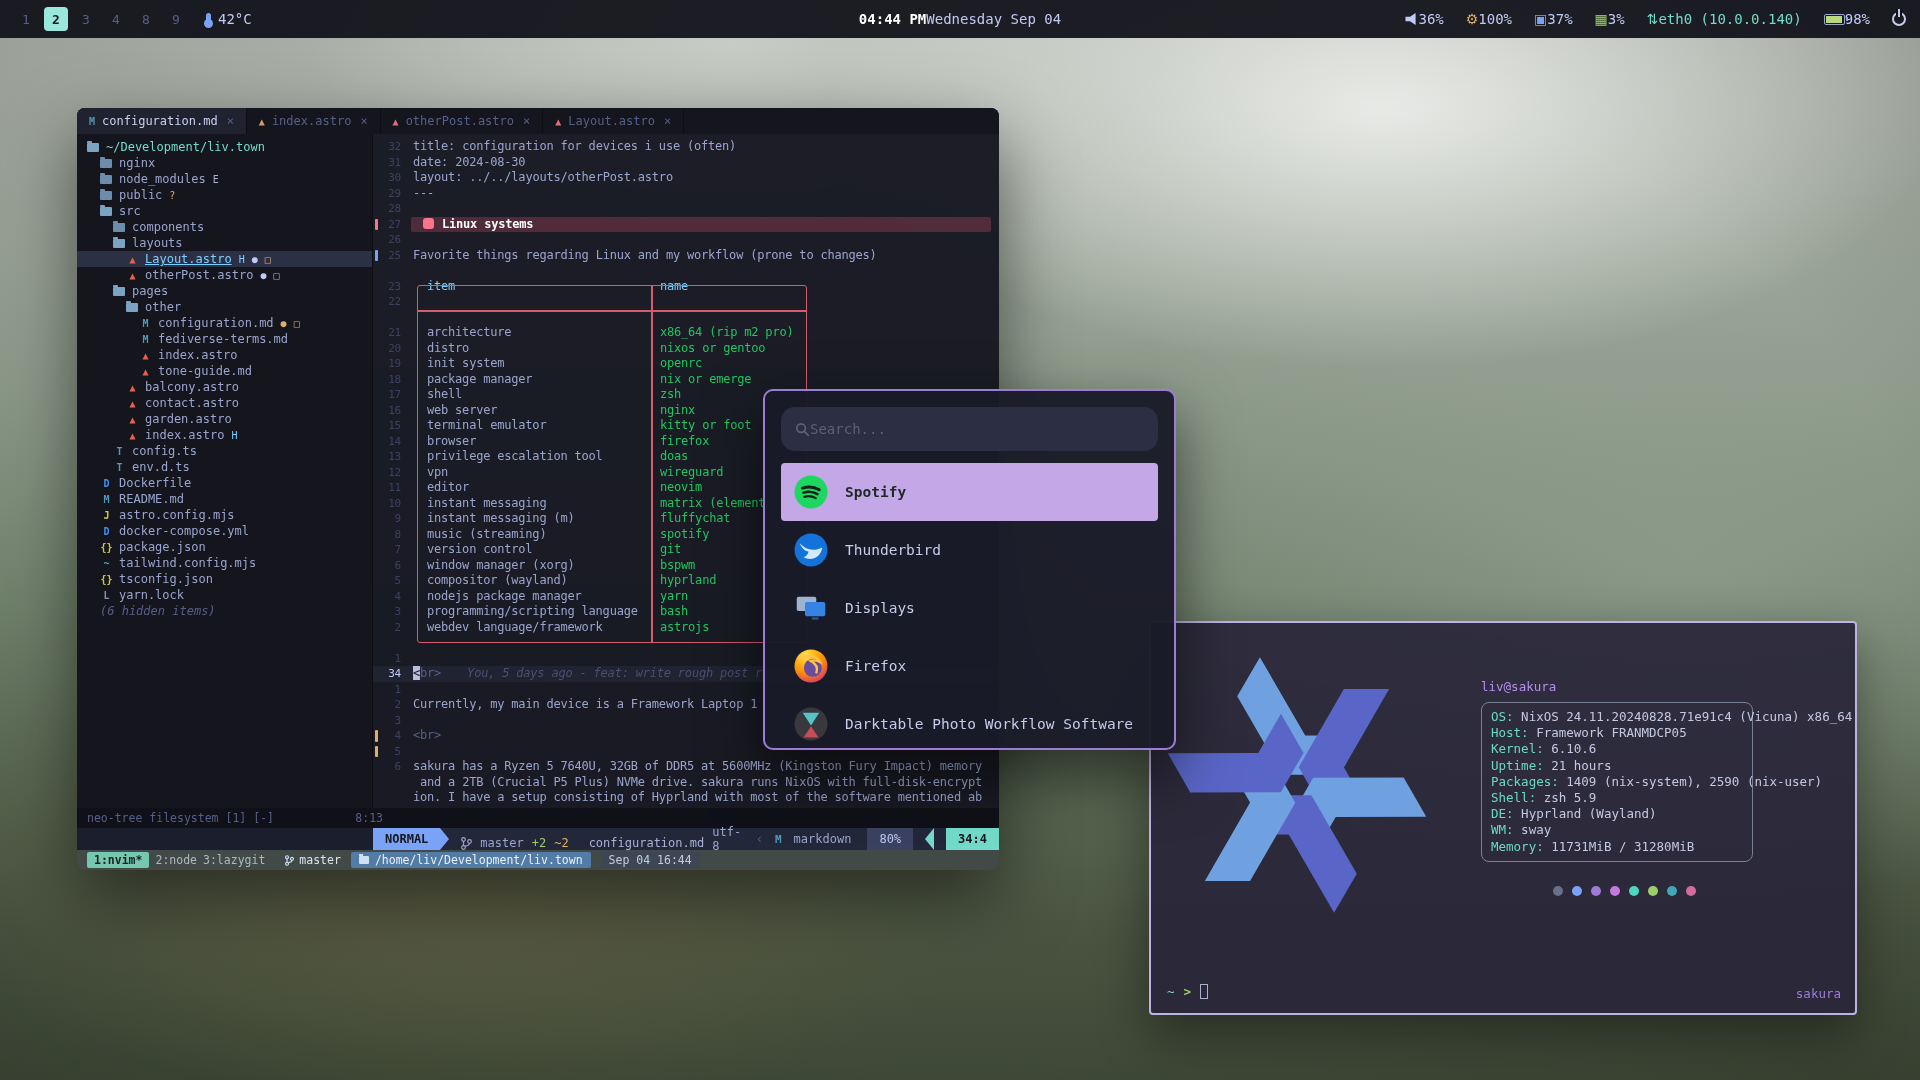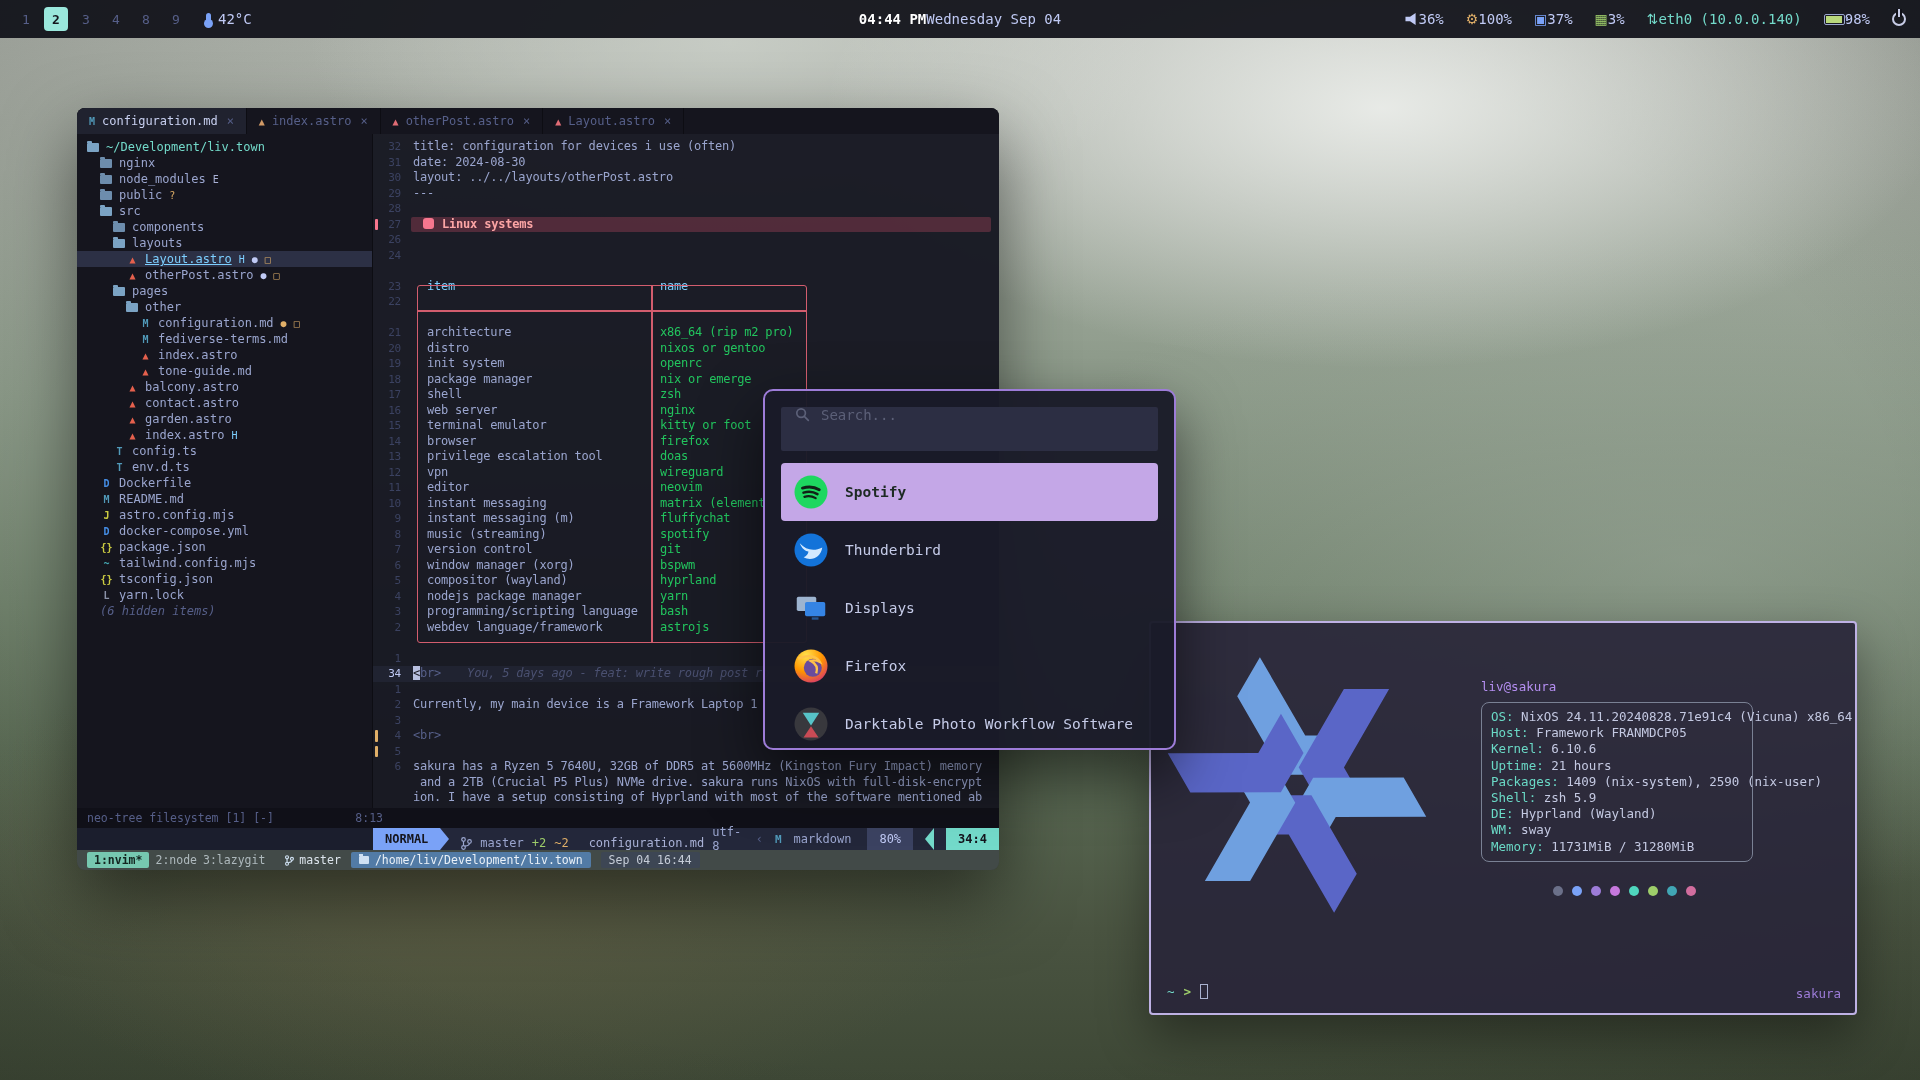--- a/index.html
+++ b/index.html
@@ -64,21 +64,21 @@
   .editor{flex:1;position:relative;padding-top:5px;font-size:12px;letter-spacing:-0.2px;overflow:hidden}
   .erow{height:15.5px;position:relative;display:flex;white-space:pre;align-items:center}
   .erow.cursor{background:rgba(59,66,97,0.22)}
   .gut{flex:none;width:40px;text-align:right;padding-right:12px;color:#3b4261;font-size:11px}
   .gut.cur{color:#c0caf5}
   .etext{position:relative;flex:1;color:#9aa5ce;height:100%;line-height:15.5px}
   .sgn{position:absolute;left:2px;top:2px;bottom:2px;width:3px;border-radius:1px;z-index:2}
   .dim{color:#565f89}
   .hbar{position:absolute;left:-2px;right:8px;top:0;bottom:0;background:rgba(235,87,115,0.26);border-radius:2px}
   .hico{position:relative;display:inline-block;width:11px;height:11px;background:#f7768e;border-radius:3px;margin:0 8px 0 10px;top:1px}
-  .htxt{position:relative;color:#fca5a5;font-weight:bold}
+  .htxt{position:relative;color:#ffffff;font-weight:bold}
   .tc1,.tc2{position:absolute;top:0}
   .tc1{left:14px;color:#9aa5ce}
   .tc2{left:247px;color:#22c55e}
   .tc1.th,.tc2.th{color:#7dcfff}
   .tblov{position:absolute;left:44px;top:151px;width:390px;height:358px;border:1.5px solid #d35d6e;border-radius:3px;pointer-events:none;z-index:3}
   .tblov .vd{position:absolute;left:233px;top:0;bottom:0;width:1.5px;background:#d35d6e}
   .tblov .hd{position:absolute;left:0;right:0;top:24px;height:1.5px;background:#d35d6e}
   .cblk{background:#b8c0e0;color:#16161e}
   .blame{color:#4a5070;font-style:italic;margin-left:26px}
 
@@ -105,21 +105,21 @@
   .tmright{margin-left:8px;display:flex;align-items:center;gap:10px}
   .tmbranch{display:flex;align-items:center;gap:5px;color:#dce4ec}
   .pathchip{background:#527ba6;color:#eaf1f8;height:16px;display:flex;align-items:center;gap:6px;padding:0 8px;border-radius:2px}
   .minifold{width:10px;height:8px;background:#cfe0f2;border-radius:1px;position:relative}
   .minifold::before{content:"";position:absolute;left:0;top:-2px;width:4px;height:2px;background:#cfe0f2}
   .datechip{background:#3d4654;color:#c6cdd8;height:16px;display:flex;align-items:center;padding:0 8px;border-radius:2px}
 
   
   .launcher{position:absolute;left:763px;top:389px;width:413px;height:361px;z-index:40;border:2px solid #9d7cd8;border-radius:10px;
             background:rgba(26,27,40,0.97);box-shadow:0 24px 60px rgba(0,0,0,0.55);padding:16px 16px 0;overflow:hidden}
-  .search{height:44px;background:#2c2e43;border-radius:2px;display:flex;gap:11px;padding:0 14px;color:#5c6078;font-size:14px}
+  .search{height:44px;background:#2c2e43;border-radius:14px;display:flex;align-items:center;padding:0 14px;color:#5c6078;font-size:14px}
   .litems{margin-top:12px}
   .litem{height:58px;display:flex;align-items:center;gap:16px;padding:0 12px;border-radius:4px;color:#c5cbe8;font-size:14.5px}
   .litem.sel{background:#c4a7e7;color:#1d2a23;font-weight:bold}
   .licon{width:36px;height:36px;flex:none;display:flex}
   .licon svg{width:36px;height:36px}
 
   
   .term{position:absolute;left:1149px;top:621px;width:708px;height:394px;z-index:30;border:2px solid #beb1e4;border-radius:4px;
         background:rgba(41,38,57,0.93);overflow:hidden;font-size:12.5px;box-shadow:0 20px 50px rgba(0,0,0,0.4)}
   .nixsvg{position:absolute;left:12px;top:28px}
@@ -246,21 +246,21 @@
         <div class="titem hidden-note" style="padding-left: 23px;"><span class="tlbl">(6 hidden items)</span></div>
       </div>
     <div class="editor">
         <div class="erow text"><span class="gut">32</span><span class="etext"><span>title: configuration for devices i use (often)</span></span></div>
         <div class="erow text"><span class="gut">31</span><span class="etext"><span>date: 2024-08-30</span></span></div>
         <div class="erow text"><span class="gut">30</span><span class="etext"><span>layout: ../../layouts/otherPost.astro</span></span></div>
         <div class="erow text"><span class="gut">29</span><span class="etext"><span>---</span></span></div>
         <div class="erow blank"><span class="gut">28</span><span class="etext"></span></div>
         <div class="erow heading"><span class="sgn" style="background: rgb(247, 118, 142);"></span><span class="gut">27</span><span class="etext"><span class="hbar"></span><span class="hico"></span><span class="htxt">Linux systems</span></span></div>
         <div class="erow blank"><span class="gut">26</span><span class="etext"></span></div>
-        <div class="erow blank"><span class="gut">24</span><span class="etext"></span></div>
+        <div class="erow text"><span class="sgn" style="background: rgb(122, 162, 247);"></span><span class="gut">25</span><span class="etext"><span>Favorite things regarding Linux and my workflow (prone to changes)</span></span></div>
         <div class="erow tbl-top"><span class="gut"></span><span class="etext"></span></div>
         <div class="erow tbl-header"><span class="gut">23</span><span class="etext"><span class="tc1 th">item</span><span class="tc2 th">name</span></span></div>
         <div class="erow tbl-sep"><span class="gut">22</span><span class="etext"></span></div>
         <div class="erow tbl-gap"><span class="gut"></span><span class="etext"></span></div>
         <div class="erow tbl-row"><span class="gut">21</span><span class="etext"><span class="tc1">architecture</span><span class="tc2">x86_64 (rip m2 pro)</span></span></div>
         <div class="erow tbl-row"><span class="gut">20</span><span class="etext"><span class="tc1">distro</span><span class="tc2">nixos or gentoo</span></span></div>
         <div class="erow tbl-row"><span class="gut">19</span><span class="etext"><span class="tc1">init system</span><span class="tc2">openrc</span></span></div>
         <div class="erow tbl-row"><span class="gut">18</span><span class="etext"><span class="tc1">package manager</span><span class="tc2">nix or emerge</span></span></div>
         <div class="erow tbl-row"><span class="gut">17</span><span class="etext"><span class="tc1">shell</span><span class="tc2">zsh</span></span></div>
         <div class="erow tbl-row"><span class="gut">16</span><span class="etext"><span class="tc1">web server</span><span class="tc2">nginx</span></span></div>

